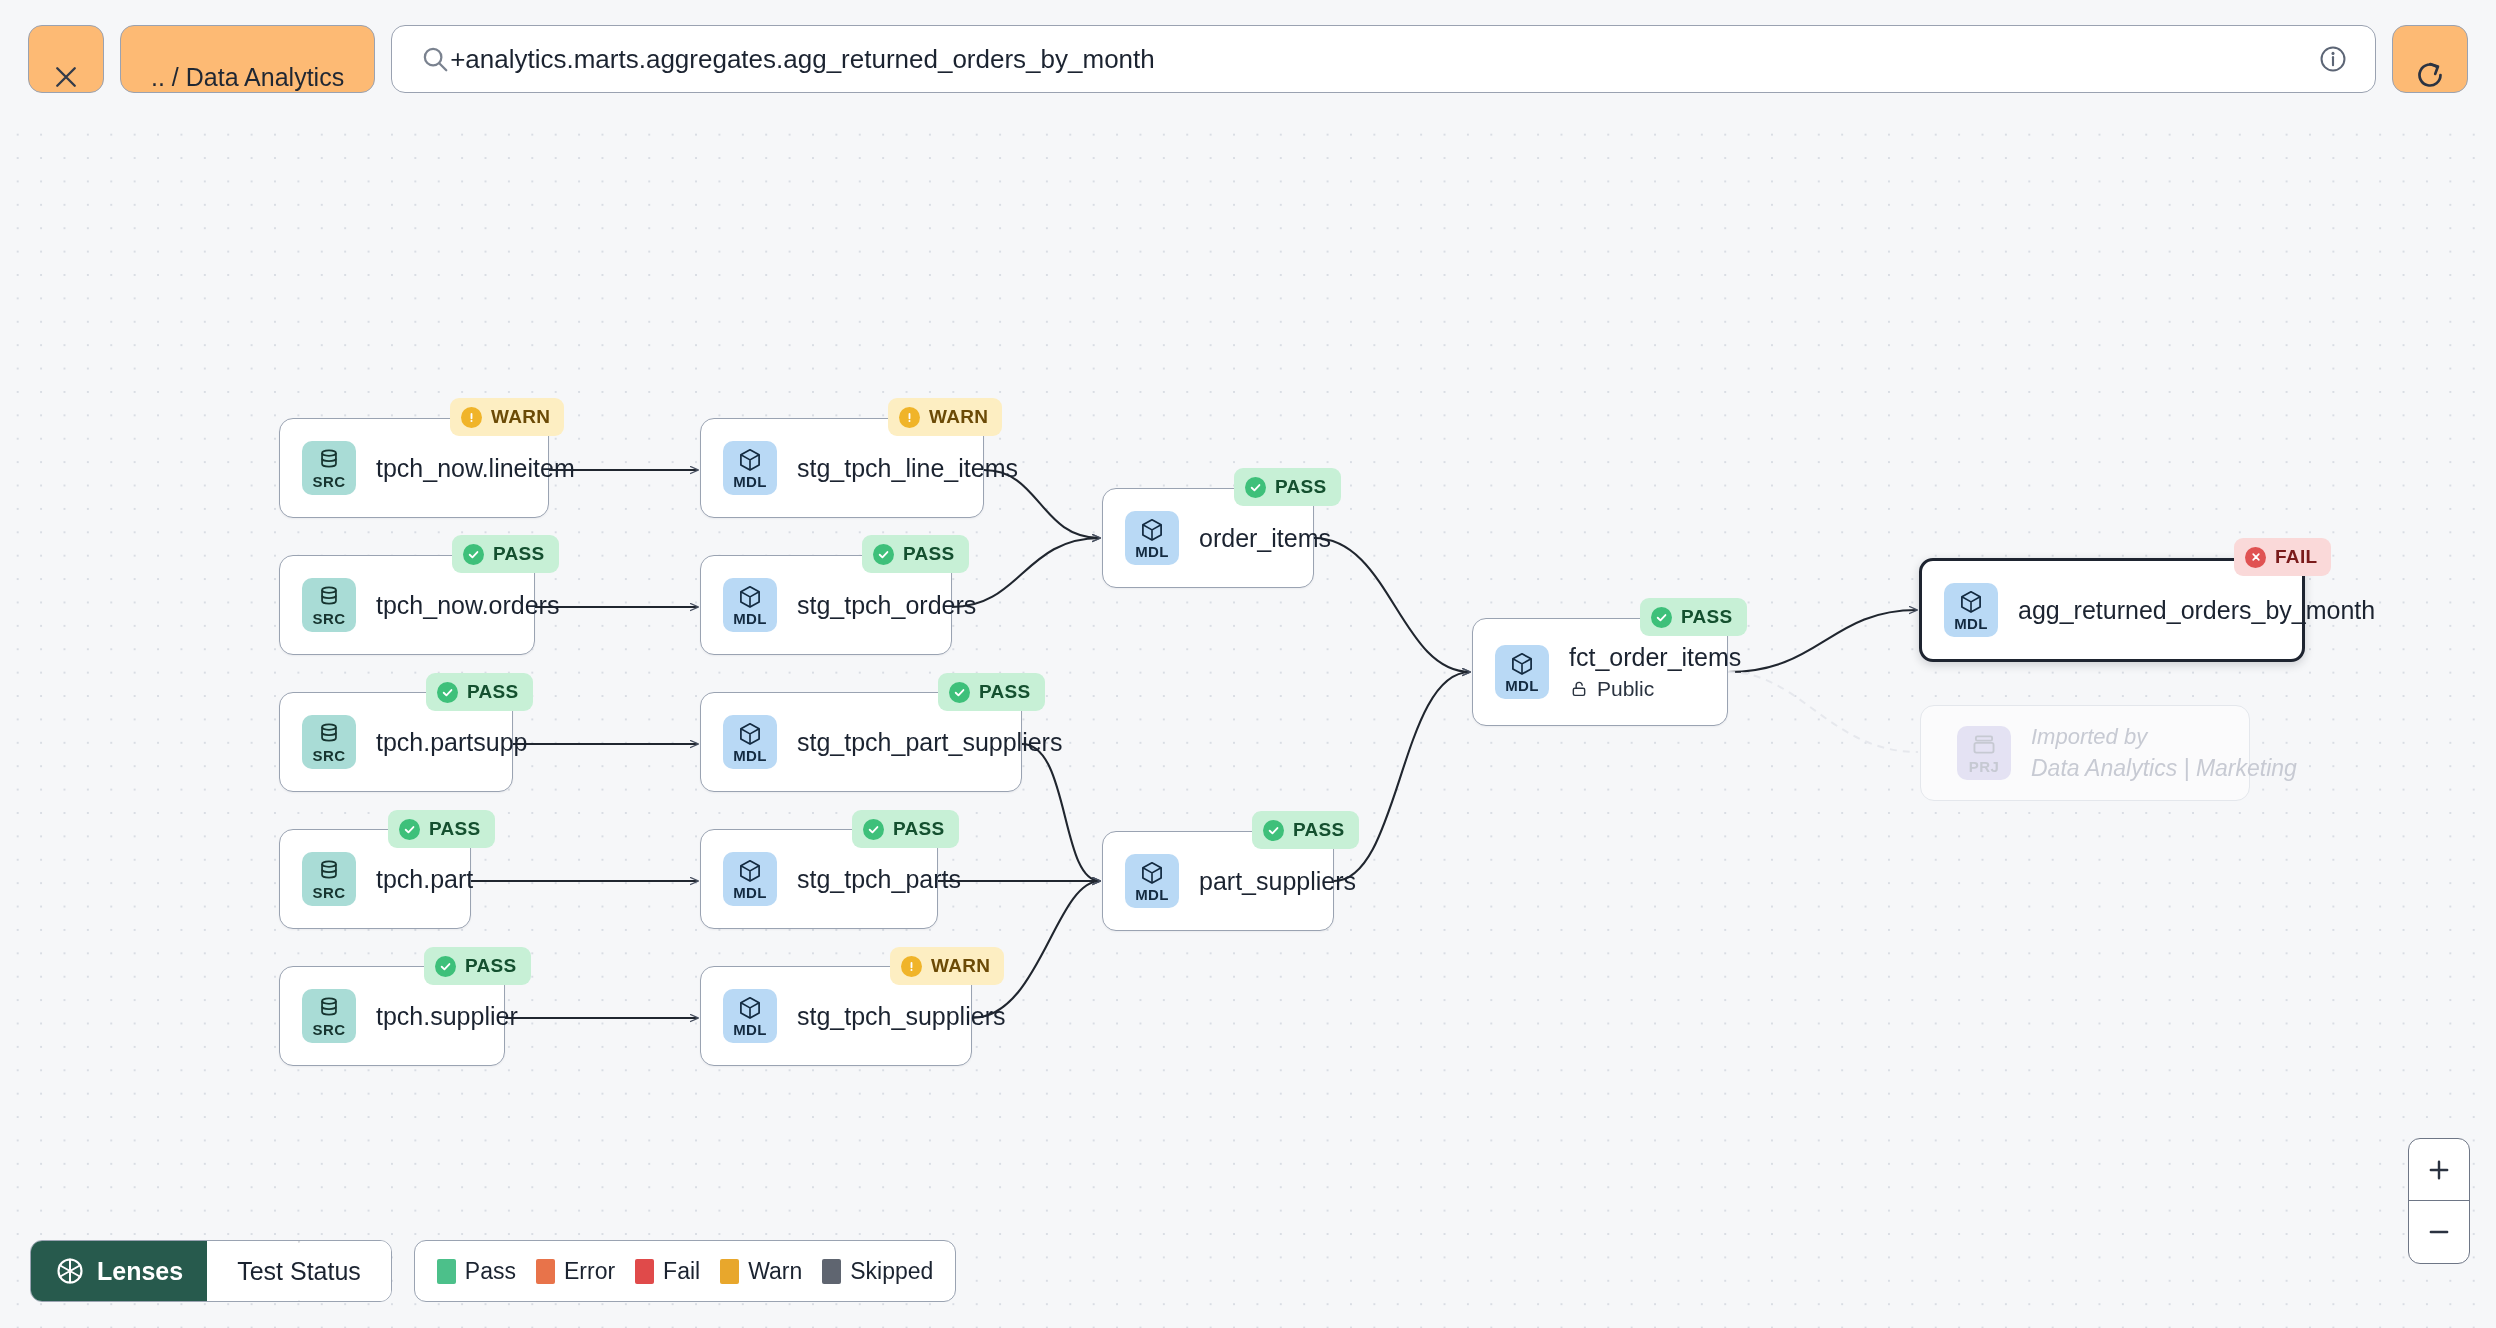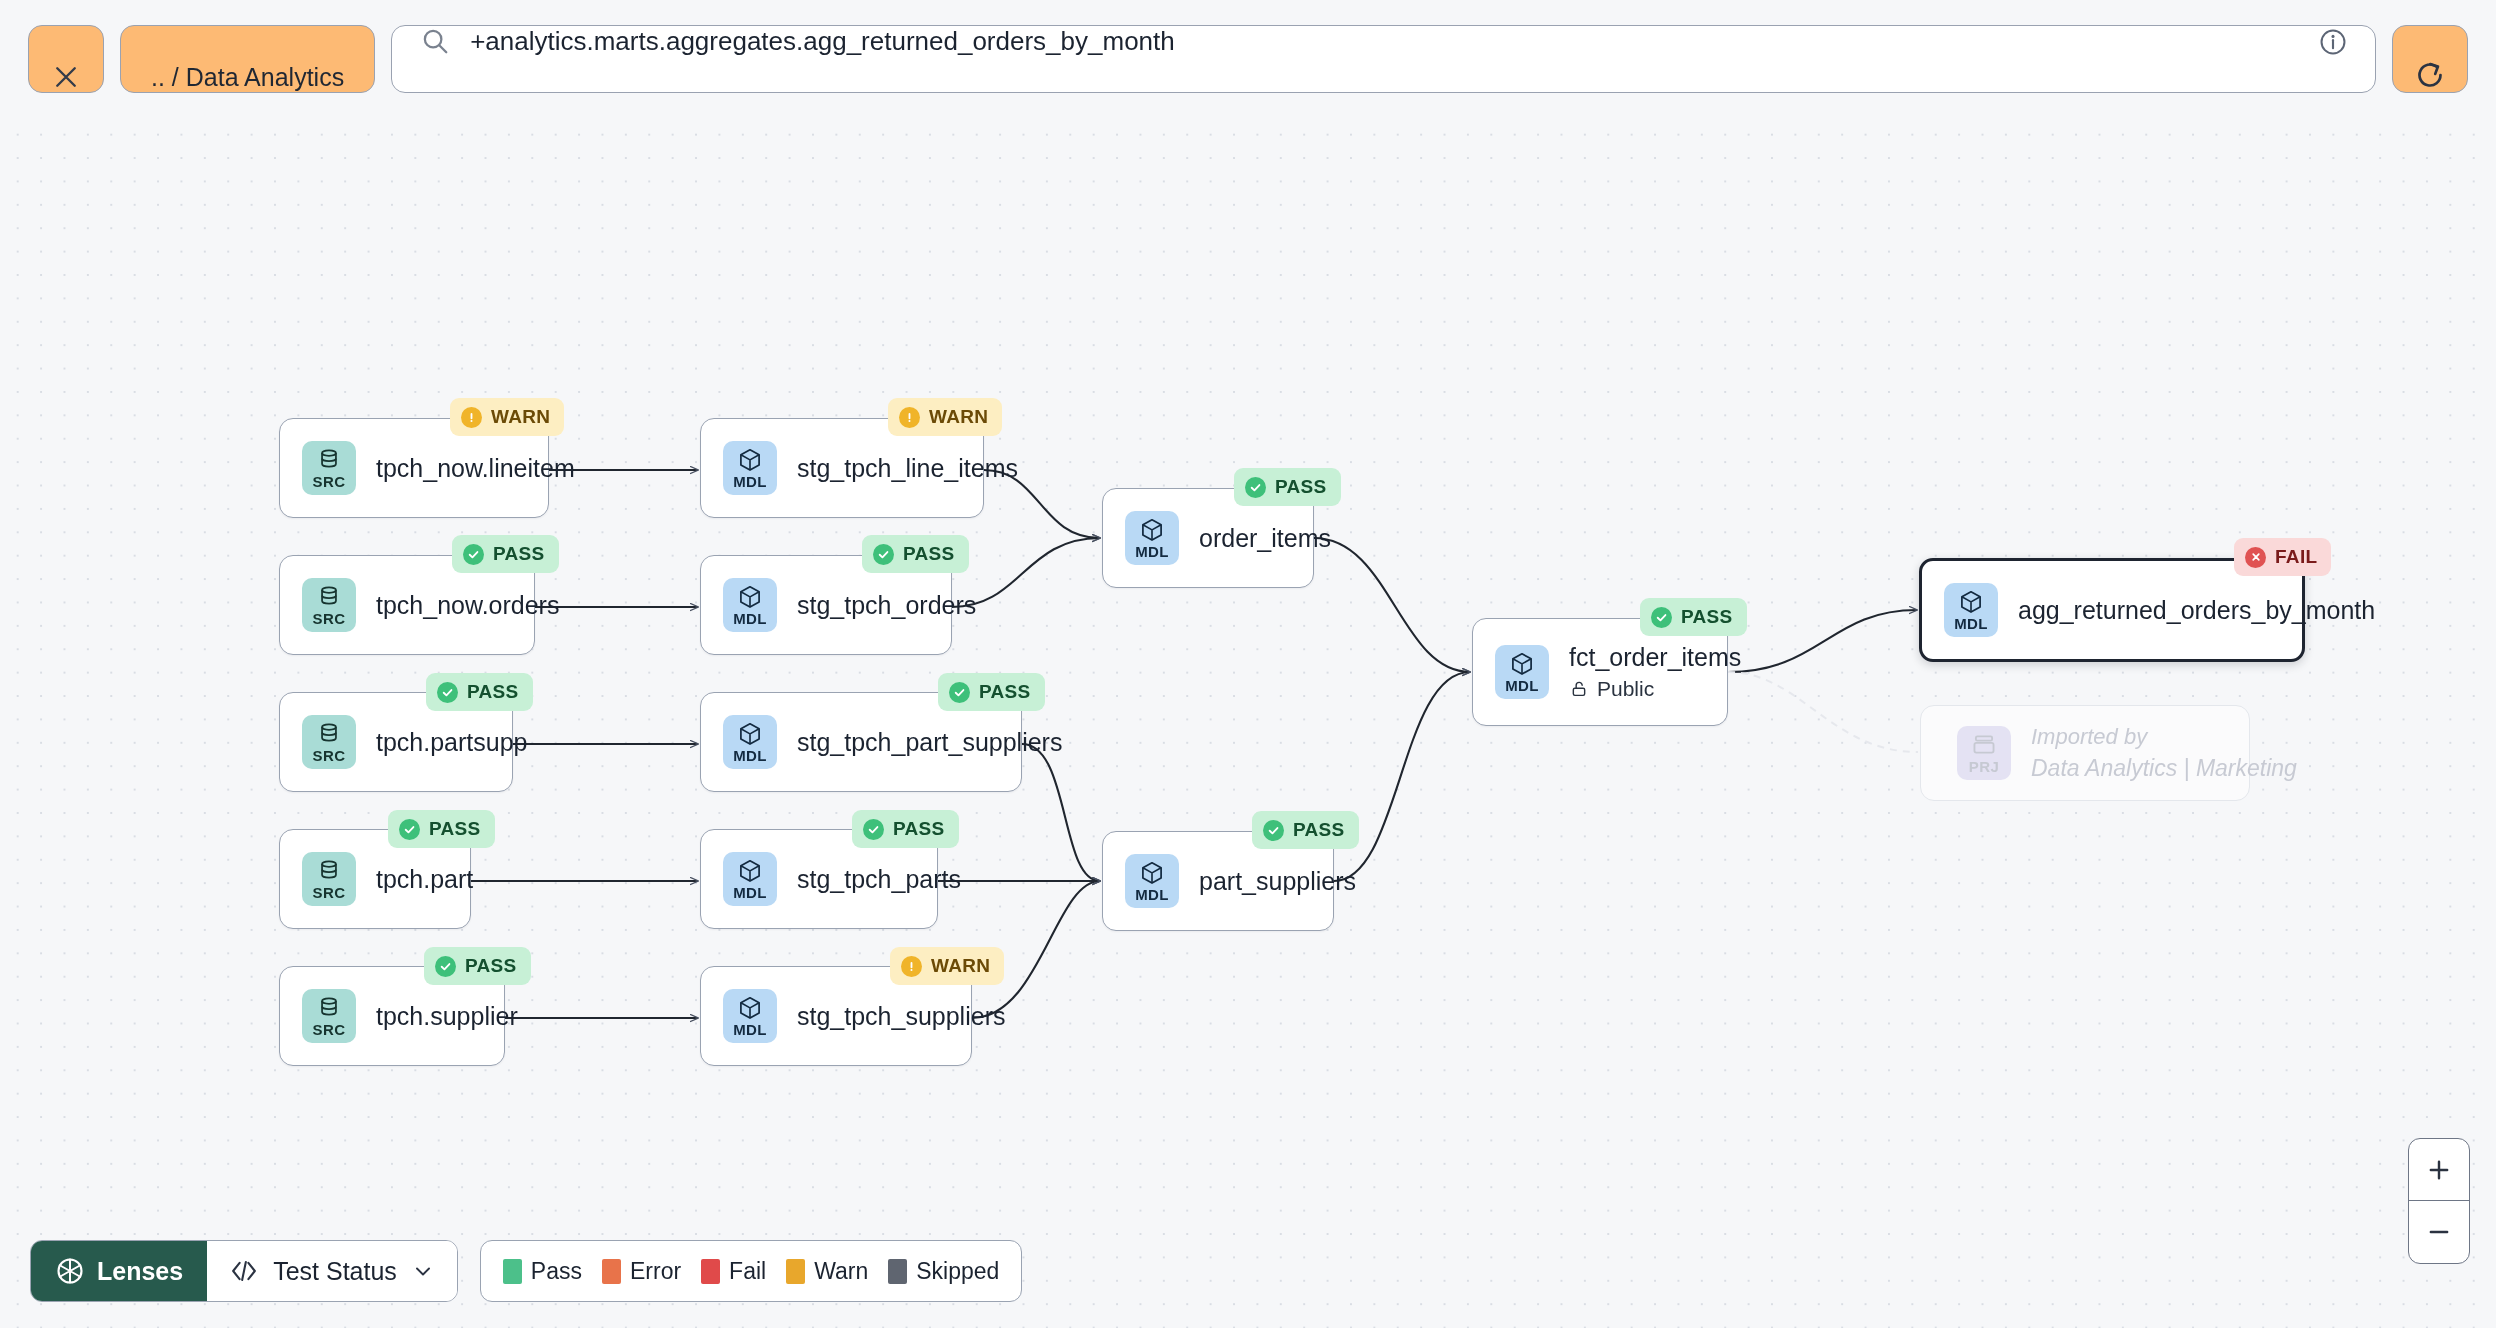--- a/index.html
+++ b/index.html
@@ -42,22 +42,22 @@
   #breadcrumb {
     padding: 0 30px;
     font-size: 25px; color: #1f2733;
     white-space: nowrap;
   }
   #searchbar {
     flex: 1; height: 68px;
     background: #ffffff;
     border: 1.6px solid #9aa2b1;
     border-radius: 14px;
-    display: flex; align-items: flex-start;
-    padding: 0 26px 0 28px; gap: 20px;
+    display: flex; align-items: center;
+    padding: 0 26px 0 28px; 
   }
   #search-input-text {
     flex: 1;
     font-size: 26px; color: #1b2330;
     white-space: nowrap; overflow: hidden;
   }
   #refresh-btn { width: 76px; }
 
   svg.ic { display: block; }
 
@@ -148,22 +148,23 @@
   }
   #lenses-btn {
     background: #275a4d; color: #fff;
     display: flex; align-items: center; gap: 12px;
     padding: 16px 24px;
     font-size: 25px; font-weight: 600;
   }
   #test-status-btn {
     background: #ffffff; color: #1b2330;
     display: flex; align-items: center; gap: 14px;
-    padding: 0 22px;
+    padding: 0 30px;
     font-size: 25px;
+    flex-direction: column;
   }
   #legend {
     height: 62px;
     background: #ffffff;
     border: 1.4px solid #9aa3b2;
     border-radius: 12px;
     display: flex; align-items: center; gap: 20px;
     padding: 0 22px;
   }
   .leg { display: flex; align-items: center; gap: 9px; font-size: 23px; color: #1b2330; }

